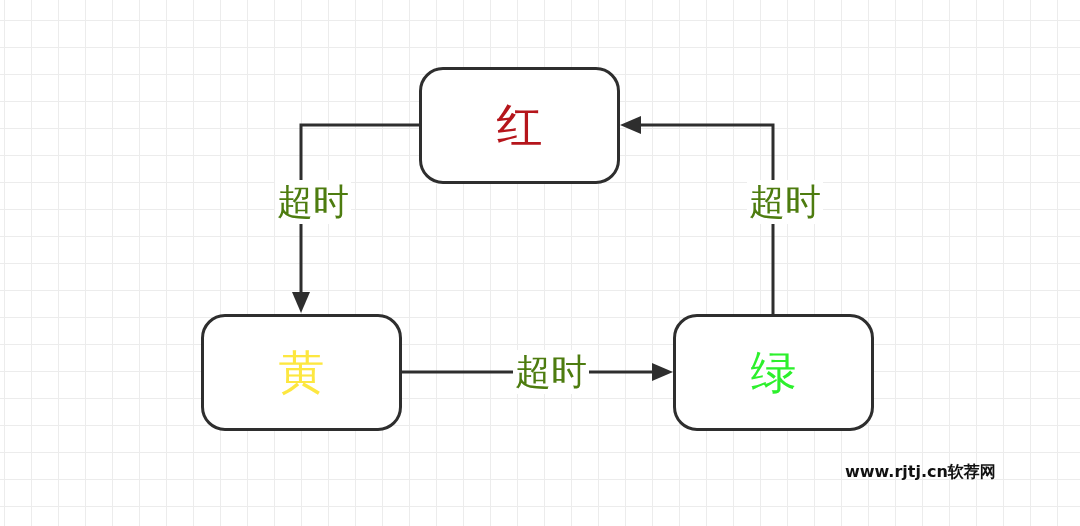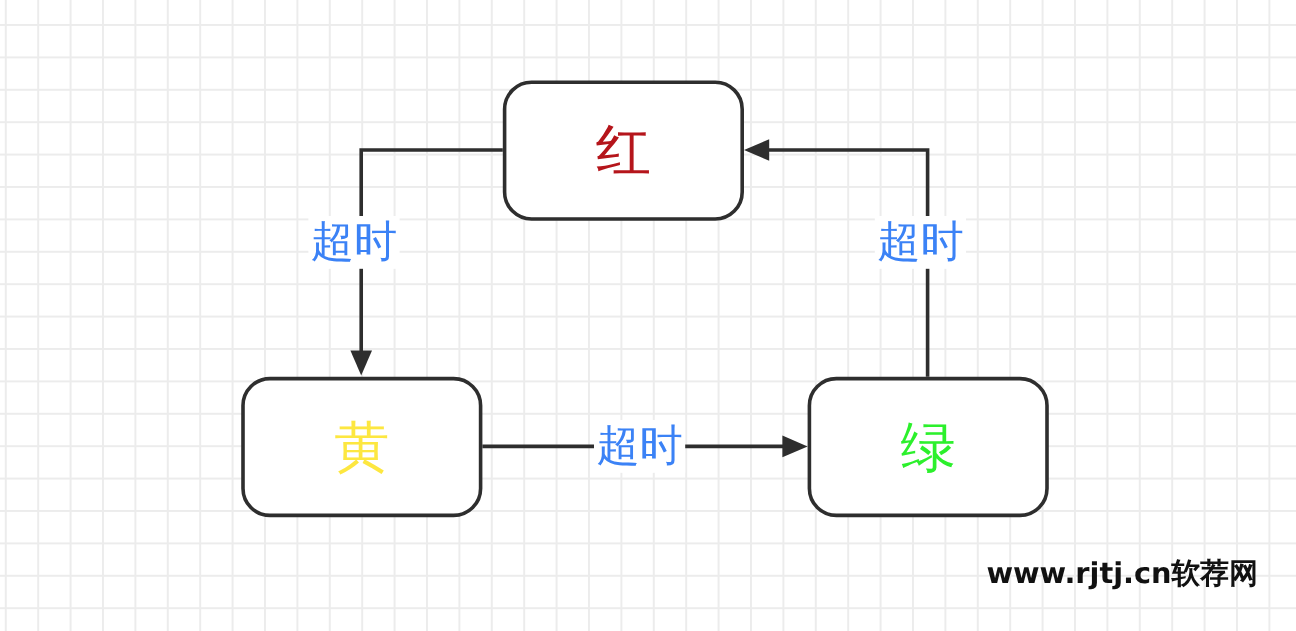--- a/index.html
+++ b/index.html
@@ -18,29 +18,29 @@
     border: 3px solid #2e2e2e; border-radius: 24px;
     background: #ffffff;
     display: flex; align-items: center; justify-content: center;
     font-size: 46px;
   }
   #n-red { left: 419px; top: 67px; width: 201px; height: 117px; color: #b5151b; }
   #n-yellow { left: 201px; top: 314px; width: 201px; height: 117px; color: #fde740; }
   #n-green { left: 673px; top: 314px; width: 201px; height: 117px; color: #2cf02c; }
   svg.edges { position: absolute; left: 0; top: 0; width: 1080px; height: 526px; }
   .elabel {
-    position: absolute; font-size: 36px; color: #3b82f6;
-    background: #ffffff; padding: 0 2px; line-height: 44px;
+    position: absolute; font-size: 36px; color: #4d7c0f;
+    background: #ffffff; padding: 0 2px; line-height: 44px; margin-left: 18px;
   }
   #lbl-red-yellow { left: 257px; top: 180px; }
   #lbl-green-red { left: 729px; top: 180px; }
   #lbl-yellow-green { left: 495px; top: 350px; }
   #watermark {
-    position: absolute; left: 822px; top: 462px;
-    font-size: 24px; font-weight: bold; color: #111111;
+    position: absolute; left: 845px; top: 462px;
+    font-size: 16px; font-weight: bold; color: #111111;
   }
 </style>
 </head>
 <body>
 
 <svg class="edges" xmlns="http://www.w3.org/2000/svg">
   <defs>
     <marker id="arrow" viewBox="0 0 10 10" refX="9" refY="5" markerWidth="8" markerHeight="8" orient="auto-start-reverse" markerUnits="userSpaceOnUse">
       <path d="M0,0 L10,5 L0,10 z" fill="#2e2e2e"></path>
     </marker>

